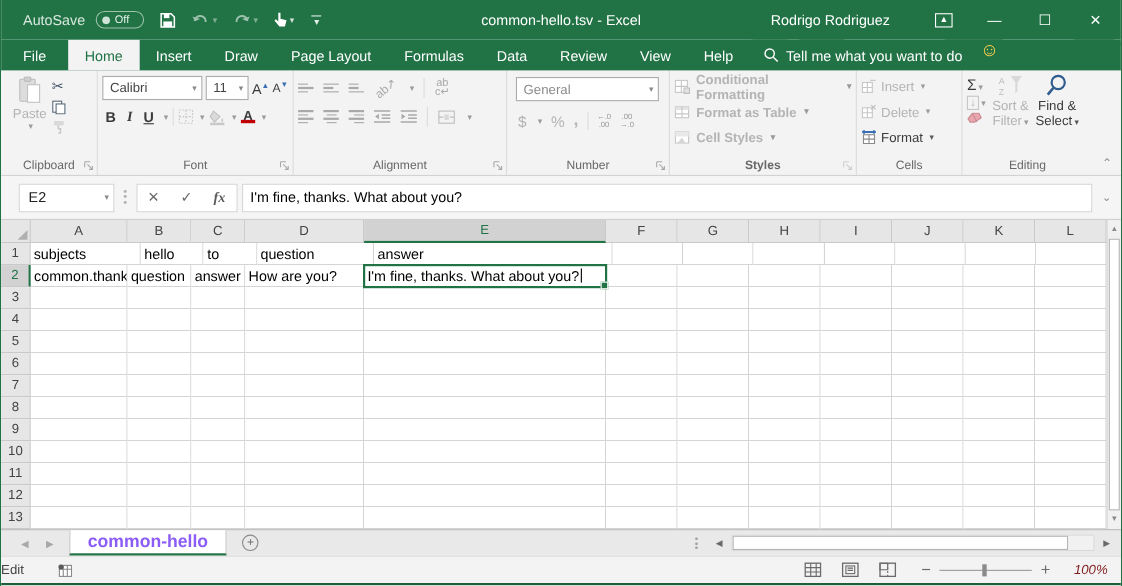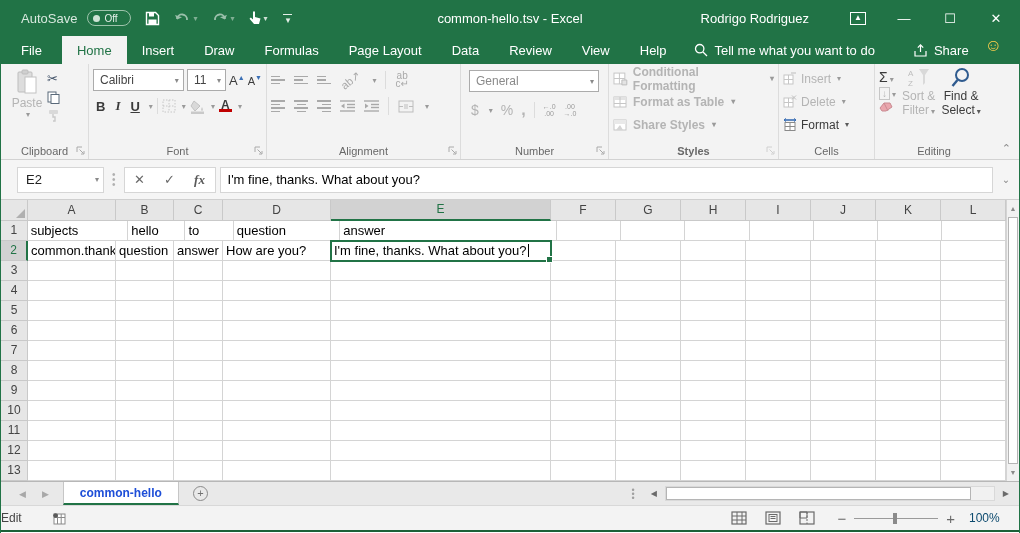--- a/index.html
+++ b/index.html
@@ -126,21 +126,21 @@
   
   #vscroll { width:15px; height:281px; background:#f1f1f1; border-left:1px solid #d4d4d4;
              display:flex; flex-direction:column; }
   .varrow { height:17px; display:flex; align-items:center; justify-content:center; color:#8a8a8a; font-size:7px; }
   #vthumb { flex:1; margin:0 1px; background:#fff; border:1px solid #b5b5b5; }
 
   
   #sheetbar { height:24px; background:#e9e9e9; border-top:1px solid #b7b7b7; display:flex; align-items:stretch; }
   .nav-arrows { display:flex; align-items:center; gap:16px; padding:0 14px 0 18px; color:#a8a8a8; font-size:9px; }
   #sheet-tab { background:#fff; border-right:1px solid #c6c6c6; border-left:1px solid #c6c6c6;
-               border-bottom:2px solid #217346; color:#1d4ed8; font-weight:bold; font-size:12px;
+               border-bottom:2px solid #217346; color:#8b5cf6; font-weight:bold; font-size:16px;
                display:flex; align-items:center; padding:0 16px; }
   .addsheet { display:flex; align-items:center; margin-left:14px; }
   .plus-circle { width:15px; height:15px; border:1px solid #8a8a8a; border-radius:50%; color:#717171;
                  font-size:11px; line-height:13px; text-align:center; }
   #sheetbar .spacer { flex:1; }
   #hscroll-zone { display:flex; align-items:center; gap:4px; padding-right:6px; }
   .hdots { color:#a0a0a0; font-size:9px; line-height:4px; margin-right:8px; text-align:center;}
   .harrow { color:#6a6a6a; font-size:8px; padding:0 4px; }
   #hs-track { width:330px; height:15px; background:#f1f1f1; border:1px solid #d9d9d9; position:relative; }
   #hs-thumb { position:absolute; left:0; top:0; height:13px; width:305px; background:#fff; border:1px solid #b5b5b5; }
@@ -149,21 +149,21 @@
   #statusbar { height:25px; background:#f3f3f3; border-top:1px solid #d8d8d8;
                display:flex; align-items:center; font-size:12px; color:#444; }
   #status-mode { margin-left:0; }
   .macro-ico { margin-left:30px; display:flex; }
   #statusbar .spacer { flex:1; }
   .viewbtns { display:flex; gap:18px; margin-right:22px; }
   .zoomctl { display:flex; align-items:center; gap:8px; margin-right:14px; color:#6a6a6a; }
   #zoom-track { width:84px; height:1px; background:#9a9a9a; position:relative; }
   #zoom-knob { position:absolute; left:39px; top:-5px; width:4px; height:11px; background:#8a8a8a; }
   #zoom-center { position:absolute; left:41px; top:-2px; width:1px; height:5px; background:#9a9a9a; }
-  #zoom-level { width:38px; text-align:left; color:#0c4a6e; margin-right:12px; }
+  #zoom-level { width:38px; text-align:right; color:#7f1d1d; margin-right:12px;font-style:italic; }
   #bottom-border { height:2px; background:#1d6038; }
 
   svg { display:block; }
 </style>
 </head>
 <body>
 
 <svg id="leafdecor" viewBox="0 0 1020 64">
   <g fill="#1a5c38" opacity="0.55">
     <path d="M640 6 q30 14 60 8 q-24 18 -60 -8z"></path>
@@ -229,41 +229,33 @@
     <span class="winctl">✕</span>
   </div>
 </div>
 
 <div id="tabrow">
   <span id="tabs-container" style="display:flex;">
       <span class="rtab file">File</span>
       <span class="rtab active">Home</span>
       <span class="rtab">Insert</span>
       <span class="rtab">Draw</span>
+      <span class="rtab">Page Layout</span>
       <span class="rtab">Formulas</span>
-      <span class="rtab">Page Layout</span>
       <span class="rtab">Data</span>
       <span class="rtab">Review</span>
       <span class="rtab">View</span>
       <span class="rtab">Help</span>
     </span>
   <span class="tellme">
     <svg width="14" height="14" viewBox="0 0 14 14">
         <circle cx="5.7" cy="5.7" r="4.2" fill="none" stroke="#fff" stroke-width="1.3"></circle>
         <line x1="9" y1="9" x2="13" y2="13" stroke="#fff" stroke-width="1.3"></line>
       </svg>
     <span>Tell me what you want to do</span>
-  </span>
-  <span class="share-grp">
-    <svg width="15" height="15" viewBox="0 0 15 15">
-        <path d="M2 8 v5 h11 v-5" fill="none" stroke="#fff" stroke-width="1.2"></path>
-        <line x1="7.5" y1="2.5" x2="7.5" y2="9" stroke="#fff" stroke-width="1.2"></line>
-        <path d="M4.8 4.6 L7.5 1.8 l2.7 2.8" fill="none" stroke="#fff" stroke-width="1.2"></path>
-      </svg>
-    <span>Share</span>
   </span>
   <span class="smiley">☺</span>
 </div>
 
 <div id="ribbon">
 
   <div class="group" id="grp-clipboard">
     <div style="display:flex;">
       <div class="paste-big">
         <svg width="22" height="26" viewBox="0 0 22 26">
@@ -465,21 +457,21 @@
         </svg>
       <span class="dis">Format as Table</span>
       <span class="ddm">▾</span>
     </div>
     <div class="style-row">
       <svg width="15" height="14" viewBox="0 0 15 14">
           <rect x="1" y="2" width="12" height="10" fill="#fff" stroke="#c6c6c6"></rect>
           <path d="M1 2 h12 v4 h-12z" fill="#e9e9e9"></path>
           <path d="M3 12 l4 -5 3 5z" fill="#d5d5d5"></path>
         </svg>
-      <span class="dis">Share Styles</span>
+      <span class="dis">Cell Styles</span>
       <span class="ddm">▾</span>
     </div>
     <svg class="launcher" viewBox="0 0 10 10">
         <path d="M1 1 h5 M1 1 v5 M3.5 3.5 l4 4 M8 5 v3 h-3" fill="none" stroke="#c0c0c0"></path>
       </svg>
     <div class="group-label">Styles</div>
   </div>
 
   <div class="group" id="grp-cells">
     <div class="cells-row">

